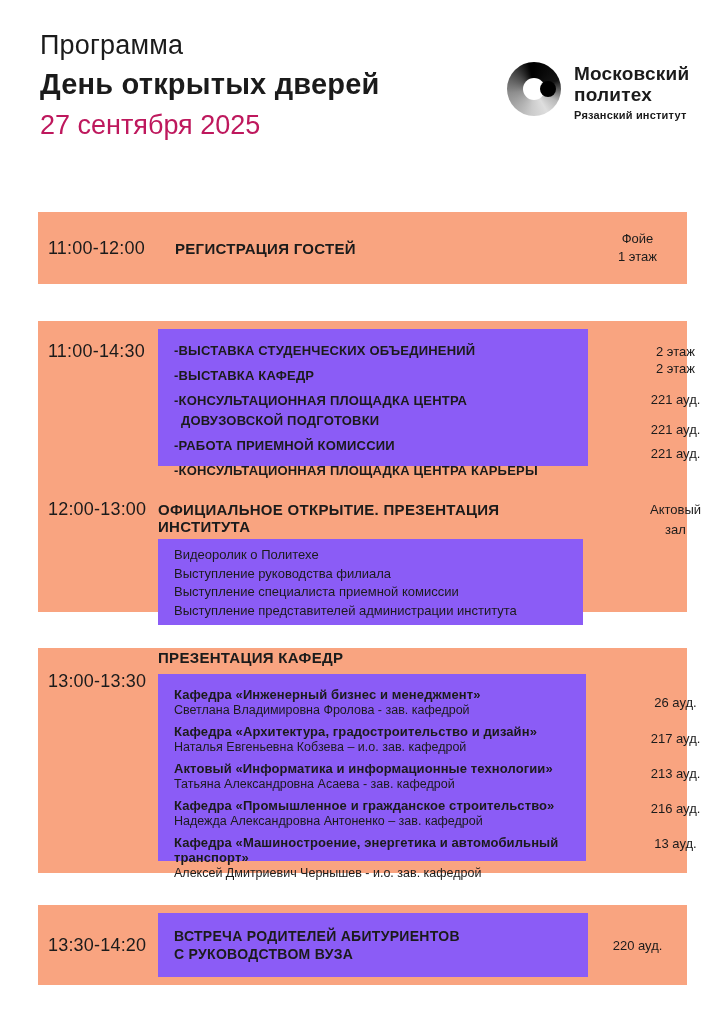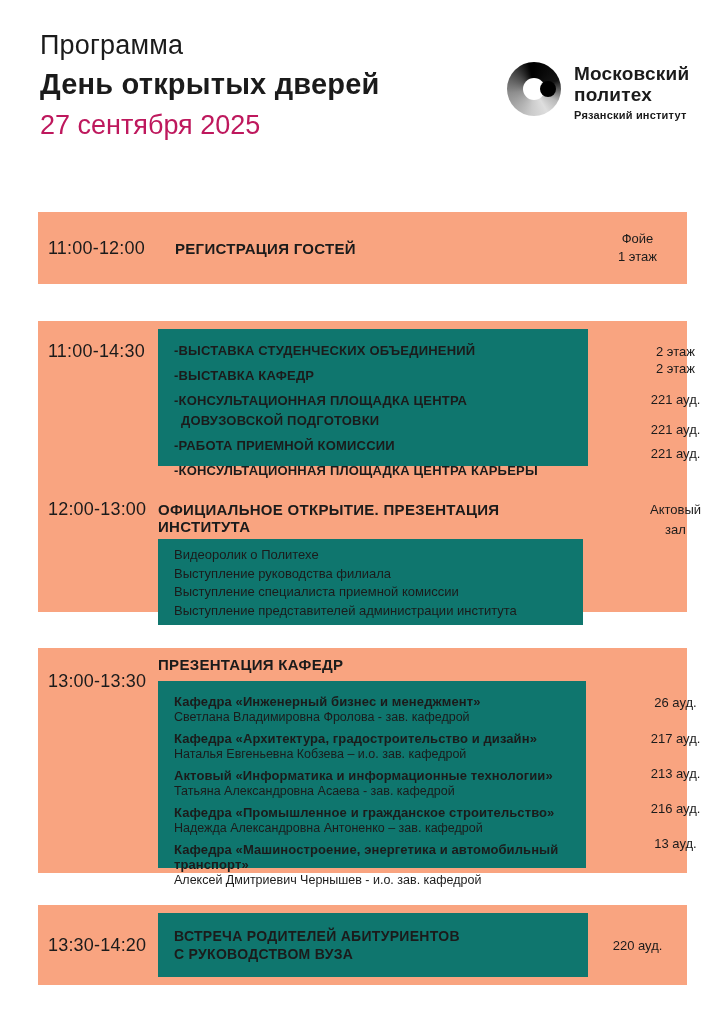--- a/index.html
+++ b/index.html
@@ -20,21 +20,21 @@
   .logo-dot { position:absolute; width:16px; height:16px; background:#000; border-radius:50%; right:5px; top:19px; z-index:2; }
   .logo-text { margin-left:13px; padding-top:1px; }
   .logo-line { font-size:19px; font-weight:700; line-height:21px; letter-spacing:0.2px; }
   .logo-sub { font-size:11px; font-weight:700; margin-top:4px; letter-spacing:0.2px; }
 
   
   .band { position:absolute; left:38px; width:649px; background:#f9a480; }
   .band-grid { display:grid; grid-template-columns:120px 430px 1fr; height:100%; }
   .time { font-size:18px; letter-spacing:0.2px; padding-left:10px; white-space:nowrap; }
   .band-title { font-size:15px; font-weight:700; letter-spacing:0.3px; }
-  .whitebox { background:#0f766e; }
+  .whitebox { background:#8b5cf6; }
   .room { font-size:13px; line-height:17px; text-align:center; }
   .room-abs { position:absolute; left:588px; width:99px; }
 
   
   #band1 { top:212px; height:72px; }
   #band1 .band-grid { align-items:center; }
   #band1 .band-title { padding-left:17px; }
   #band1 .room { line-height:18px; }
 
   
@@ -51,21 +51,21 @@
   #band3 .time { padding-top:7px; }
   #band3 .band-title { padding-top:9px; }
   #band3 .whitebox { margin-top:4px; height:86px; padding:7px 16px; width:425px; }
   .b3-item { font-size:13px; line-height:18.5px; }
   #band3 .room-abs { top:8px; }
   #band3 .room { line-height:20px; }
 
   
   #band4 { top:648px; height:225px; }
   #band4 .time { padding-top:23px; }
-  #band4 .band-title { padding-top:8px; }
+  #band4 .band-title { padding-top:1px; }
   #band4 .whitebox { margin-top:8px; height:187px; padding:13px 16px; width:428px; }
   .dept { margin-bottom:6px; }
   .dept-name { font-size:13px; font-weight:700; line-height:15px; letter-spacing:0.1px; }
   .dept-head { font-size:12.5px; line-height:15px; margin-top:1px; }
 
   
   #band5 { top:905px; height:80px; }
   #band5 .band-grid { align-items:center; }
   #band5 .whitebox { height:64px; padding:0 16px; display:flex; flex-direction:column; justify-content:center; }
   .b5-line { font-size:14px; font-weight:700; letter-spacing:0.3px; line-height:18px; }

